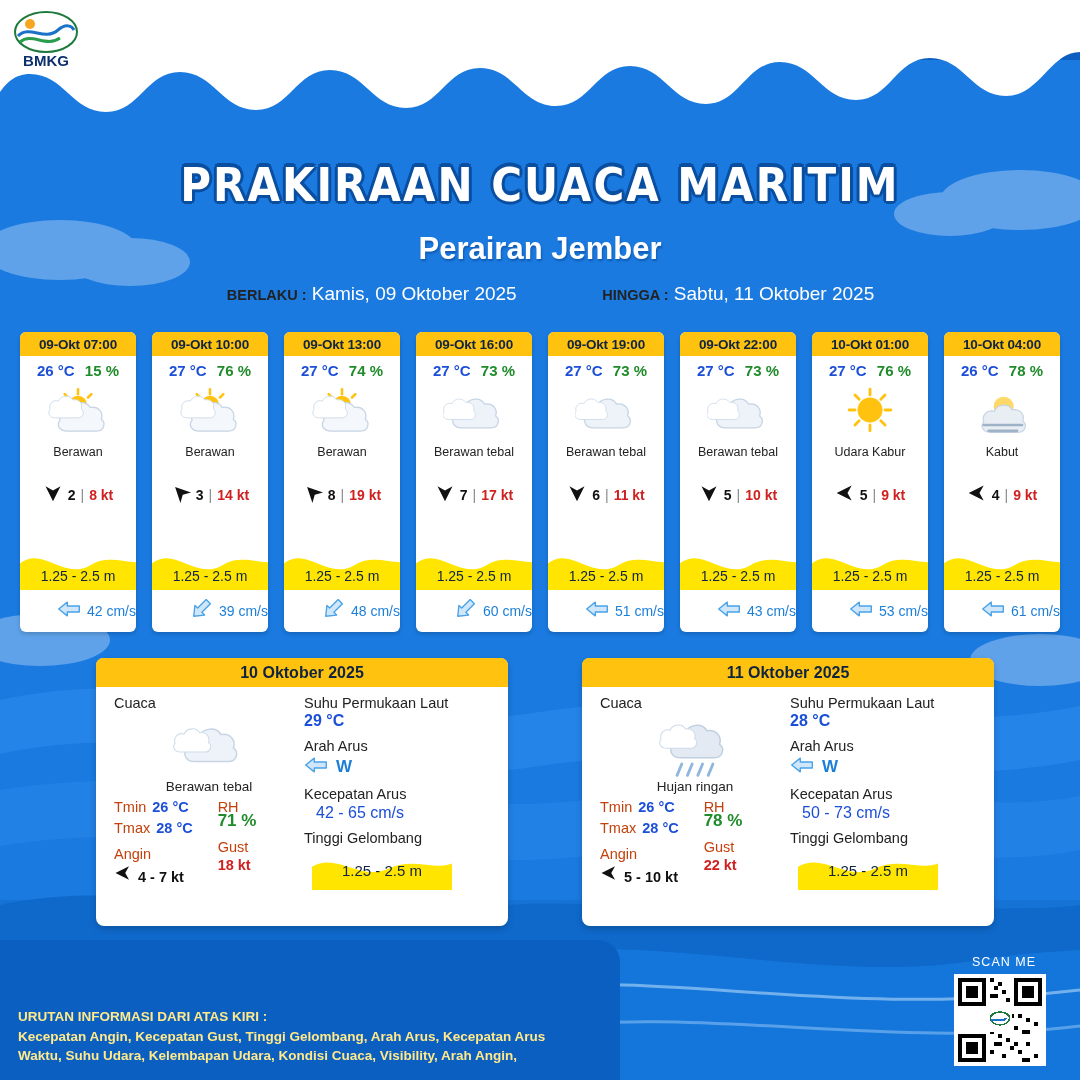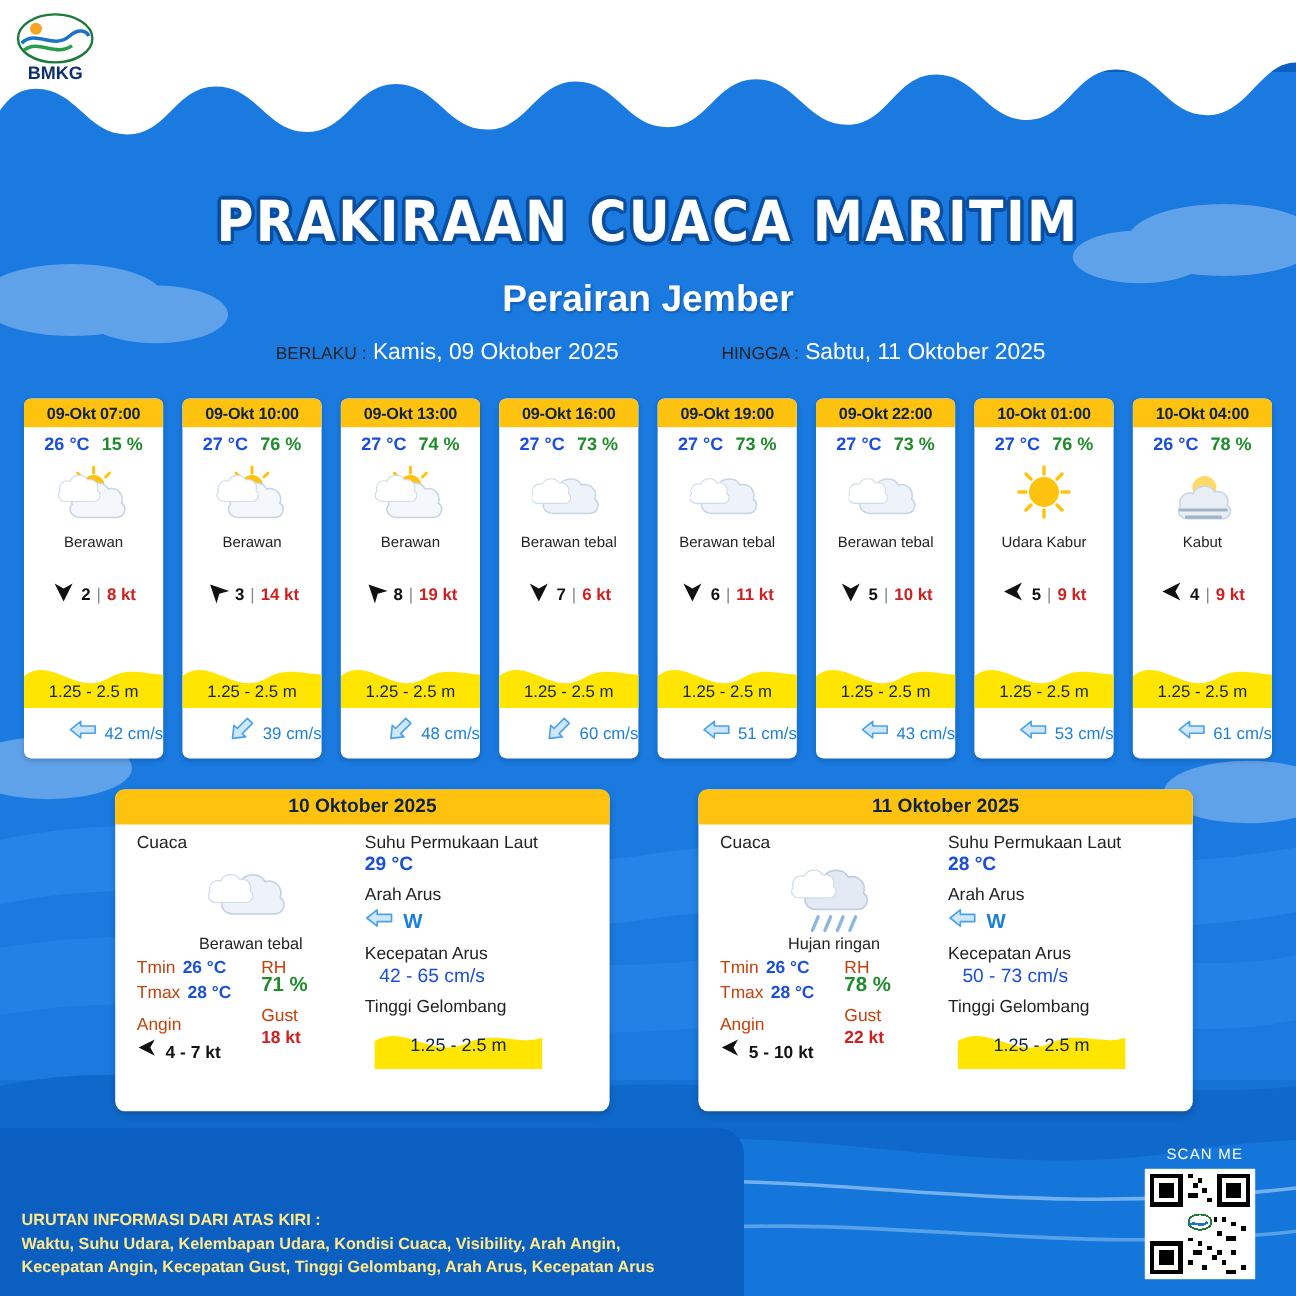--- a/index.html
+++ b/index.html
@@ -29,21 +29,21 @@
     font-size:42px; font-weight:bold; color:#ffffff; letter-spacing:2px;
     font-family:"DejaVu Sans", sans-serif;
     text-shadow:
       -2px -2px 0 #0a4ea0, 2px -2px 0 #0a4ea0, -2px 2px 0 #0a4ea0, 2px 2px 0 #0a4ea0,
       0px 3px 0 #0a4ea0, 3px 0 0 #0a4ea0, -3px 0 0 #0a4ea0, 0 -3px 0 #0a4ea0;
     transform:scaleY(1.12);
   }
   .subtitle { font-size:31px; font-weight:bold; color:#ffffff; margin-top:22px;
     text-shadow:1px 2px 2px rgba(10,60,130,.5); }
   .validity { margin-top:16px; font-size:19px; color:#ffffff; font-weight:bold; }
-  .validity .lbl { font-weight:normal;padding-left:21px; }
+  .validity .lbl { font-weight:bold;padding-left:21px; }
   .validity .val { font-weight:normal; }
   .validity .gap { display:inline-block; width:54px; }
 
   
   .cards { position:absolute; top:332px; left:20px; width:1040px; height:300px; display:flex; gap:16px; z-index:6; }
   .card {
     width:128px; background:#ffffff; border-radius:6px; overflow:hidden;
     position:relative; box-shadow:0 2px 4px rgba(0,0,0,.18);
   }
   .card-head {
@@ -329,21 +329,21 @@
           </g>
         </svg>
       </div>
     <div class="cond">Berawan tebal</div>
     <div class="windrow">
       <span><svg width="20" height="20" viewBox="0 0 24 24" style="transform:rotate(0deg)">
     <path d="M12,22 L3,4 L12,9 L21,4 Z" fill="#111111"></path>
           </svg></span>
       <span class="num">7</span>
       <span class="sep">|</span>
-      <span class="kt">6 kt</span>
+      <span class="kt">17 kt</span>
     </div>
     <div class="wave-band"><svg width="128" height="46" viewBox="0 0 128 46" preserveAspectRatio="none">
     <path d="M0,19.32 C23.04,1.84 43.52,36.800000000000004 70.4,21.16
       C92.16,8.28 112.64,23.92 128,15.64 L128,46 L0,46 Z" fill="#ffe500"></path>
         </svg></div>
     <div class="wave-text">1.25 - 2.5 m</div>
     <div class="curr-row">
       <span><svg width="24" height="18" viewBox="0 0 28 20" style="transform:rotate(-45deg)">
     <path d="M2,10 L12,2 L12,6.5 L26,6.5 L26,13.5 L12,13.5 L12,18 Z" fill="#cfe6fb" stroke="#4aa3e8" stroke-width="1.6" stroke-linejoin="round"></path>
           </svg></span>
@@ -662,22 +662,22 @@
           <div class="txt">1.25 - 2.5 m</div>
         </div>
       </div>
     </div>
     </div>
   </div>
 
 <div class="footer-panel"></div>
 <div class="footer-text">
   <div class="t1">URUTAN INFORMASI DARI ATAS KIRI :</div>
+  <div>Kecepatan Angin, Kecepatan Gust, Tinggi Gelombang, Arah Arus, Kecepatan Arus</div>
   <div>Waktu, Suhu Udara, Kelembapan Udara, Kondisi Cuaca, Visibility, Arah Angin,</div>
-  <div>Kecepatan Angin, Kecepatan Gust, Tinggi Gelombang, Arah Arus, Kecepatan Arus</div>
 </div>
 <div class="qr-wrap">
   <div class="scan-me">SCAN ME</div>
   <div class="qr">
     <svg width="84" height="84" viewBox="0 0 21 21" shape-rendering="crispEdges">
       <rect width="21" height="21" fill="#fff"></rect>
       <g fill="#000">
         <rect x="0" y="0" width="7" height="1"></rect>
           <rect x="0" y="6" width="7" height="1"></rect>
         <rect x="0" y="0" width="1" height="7"></rect>

